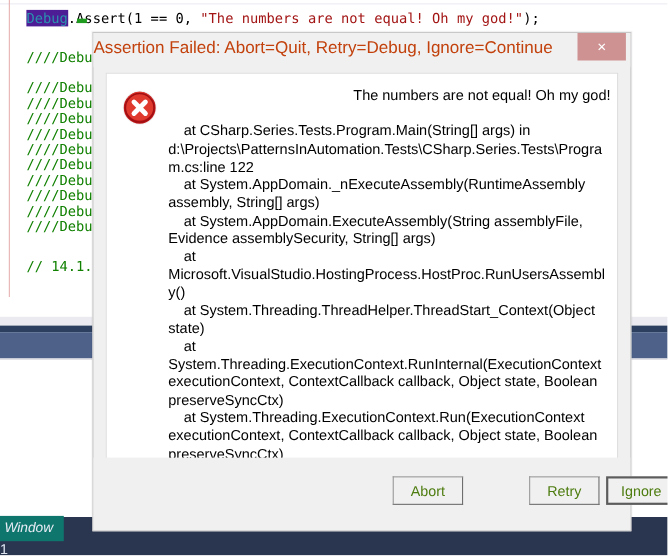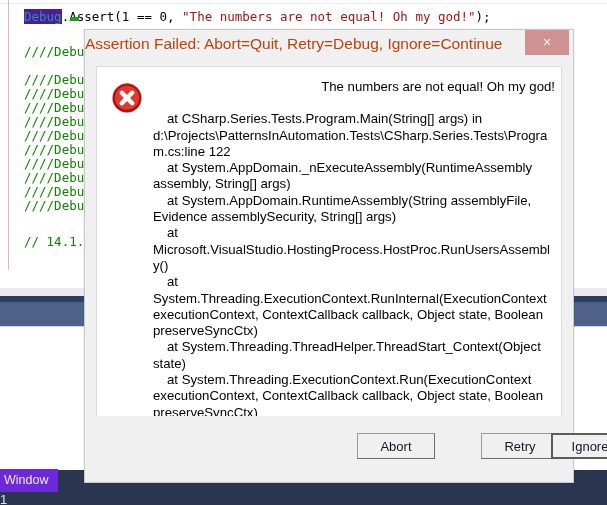--- a/index.html
+++ b/index.html
@@ -93,26 +93,27 @@
     position: absolute;
     left: 0; top: 470px;
     width: 607px; height: 35px;
     background: #2a3550;
   }
   .taskbar-item {
     position: absolute;
     left: 0; top: 469px;
     height: 23px;
     padding: 3px 10px 0 4px;
-    background: #6d28d9;
+    background: #0f766e;
     color: #e8ecf5;
     font-size: 12.5px;
     line-height: 17px;
     font-family: "Liberation Sans", sans-serif;
     box-sizing: border-box;
+    font-style: italic;
   }
   .taskbar-glyph {
     position: absolute;
     left: 0; top: 492px;
     color: #dde3ef;
     font-size: 13px;
     font-family: "Liberation Sans", sans-serif;
   }
 
   
@@ -202,28 +203,28 @@
     position: absolute;
     left: 0;
     bottom: 0;
     width: 100%;
     height: 66px;
     background: #f0f0f0;
   }
   .dlg-btn {
     position: absolute;
     top: 17px;
-    width: 78px;
+    width: 64px;
     height: 26px;
     background: #f0f0f0;
     border: 1px solid #9a9a9a;
     border-right-color: #6e6e6e;
     border-bottom-color: #6e6e6e;
     font-size: 13px;
-    color: #0f172a;
+    color: #4d7c0f;
     font-family: "Liberation Sans", sans-serif;
     cursor: pointer;
     box-sizing: border-box;
     padding: 0;
   }
   .dlg-btn.btn-abort  { left: 272px; }
   .dlg-btn.btn-retry  { left: 369px; margin-left: 27px; }
   .dlg-btn.btn-ignore { left: 466px; border: 2px solid #5c5c5c; }
 </style>
 </head>
@@ -282,24 +283,24 @@
             <line x1="22.2" y1="11.8" x2="11.8" y2="22.2"></line>
           </g>
         </svg>
       </div>
 
       <div class="msg-area">
         <div class="msg-headline">The numbers are not equal! Oh my god!</div>
         <div id="stack-host">
             <div class="stack-line">at CSharp.Series.Tests.Program.Main(String[] args) in d:\Projects\PatternsInAutomation.Tests\CSharp.Series.Tests\Program.cs:line 122</div>
             <div class="stack-line">at System.AppDomain._nExecuteAssembly(RuntimeAssembly assembly, String[] args)</div>
-            <div class="stack-line">at System.AppDomain.RuntimeAssembly(String assemblyFile, Evidence assemblySecurity, String[] args)</div>
+            <div class="stack-line">at System.AppDomain.ExecuteAssembly(String assemblyFile, Evidence assemblySecurity, String[] args)</div>
             <div class="stack-line">at Microsoft.VisualStudio.HostingProcess.HostProc.RunUsersAssembly()</div>
+            <div class="stack-line">at System.Threading.ThreadHelper.ThreadStart_Context(Object state)</div>
             <div class="stack-line">at System.Threading.ExecutionContext.RunInternal(ExecutionContext executionContext, ContextCallback callback, Object state, Boolean preserveSyncCtx)</div>
-            <div class="stack-line">at System.Threading.ThreadHelper.ThreadStart_Context(Object state)</div>
             <div class="stack-line">at System.Threading.ExecutionContext.Run(ExecutionContext executionContext, ContextCallback callback, Object state, Boolean preserveSyncCtx)</div>
             <div class="stack-line">at System.Threading.ExecutionContext.Run(ExecutionContext executionContext, ContextCallback callback, Object state)</div>
           </div>
       </div>
 
     </div>
 
     <div class="dialog-buttonbar">
       <button class="dlg-btn btn-abort">Abort</button>
       <button class="dlg-btn btn-retry">Retry</button>

